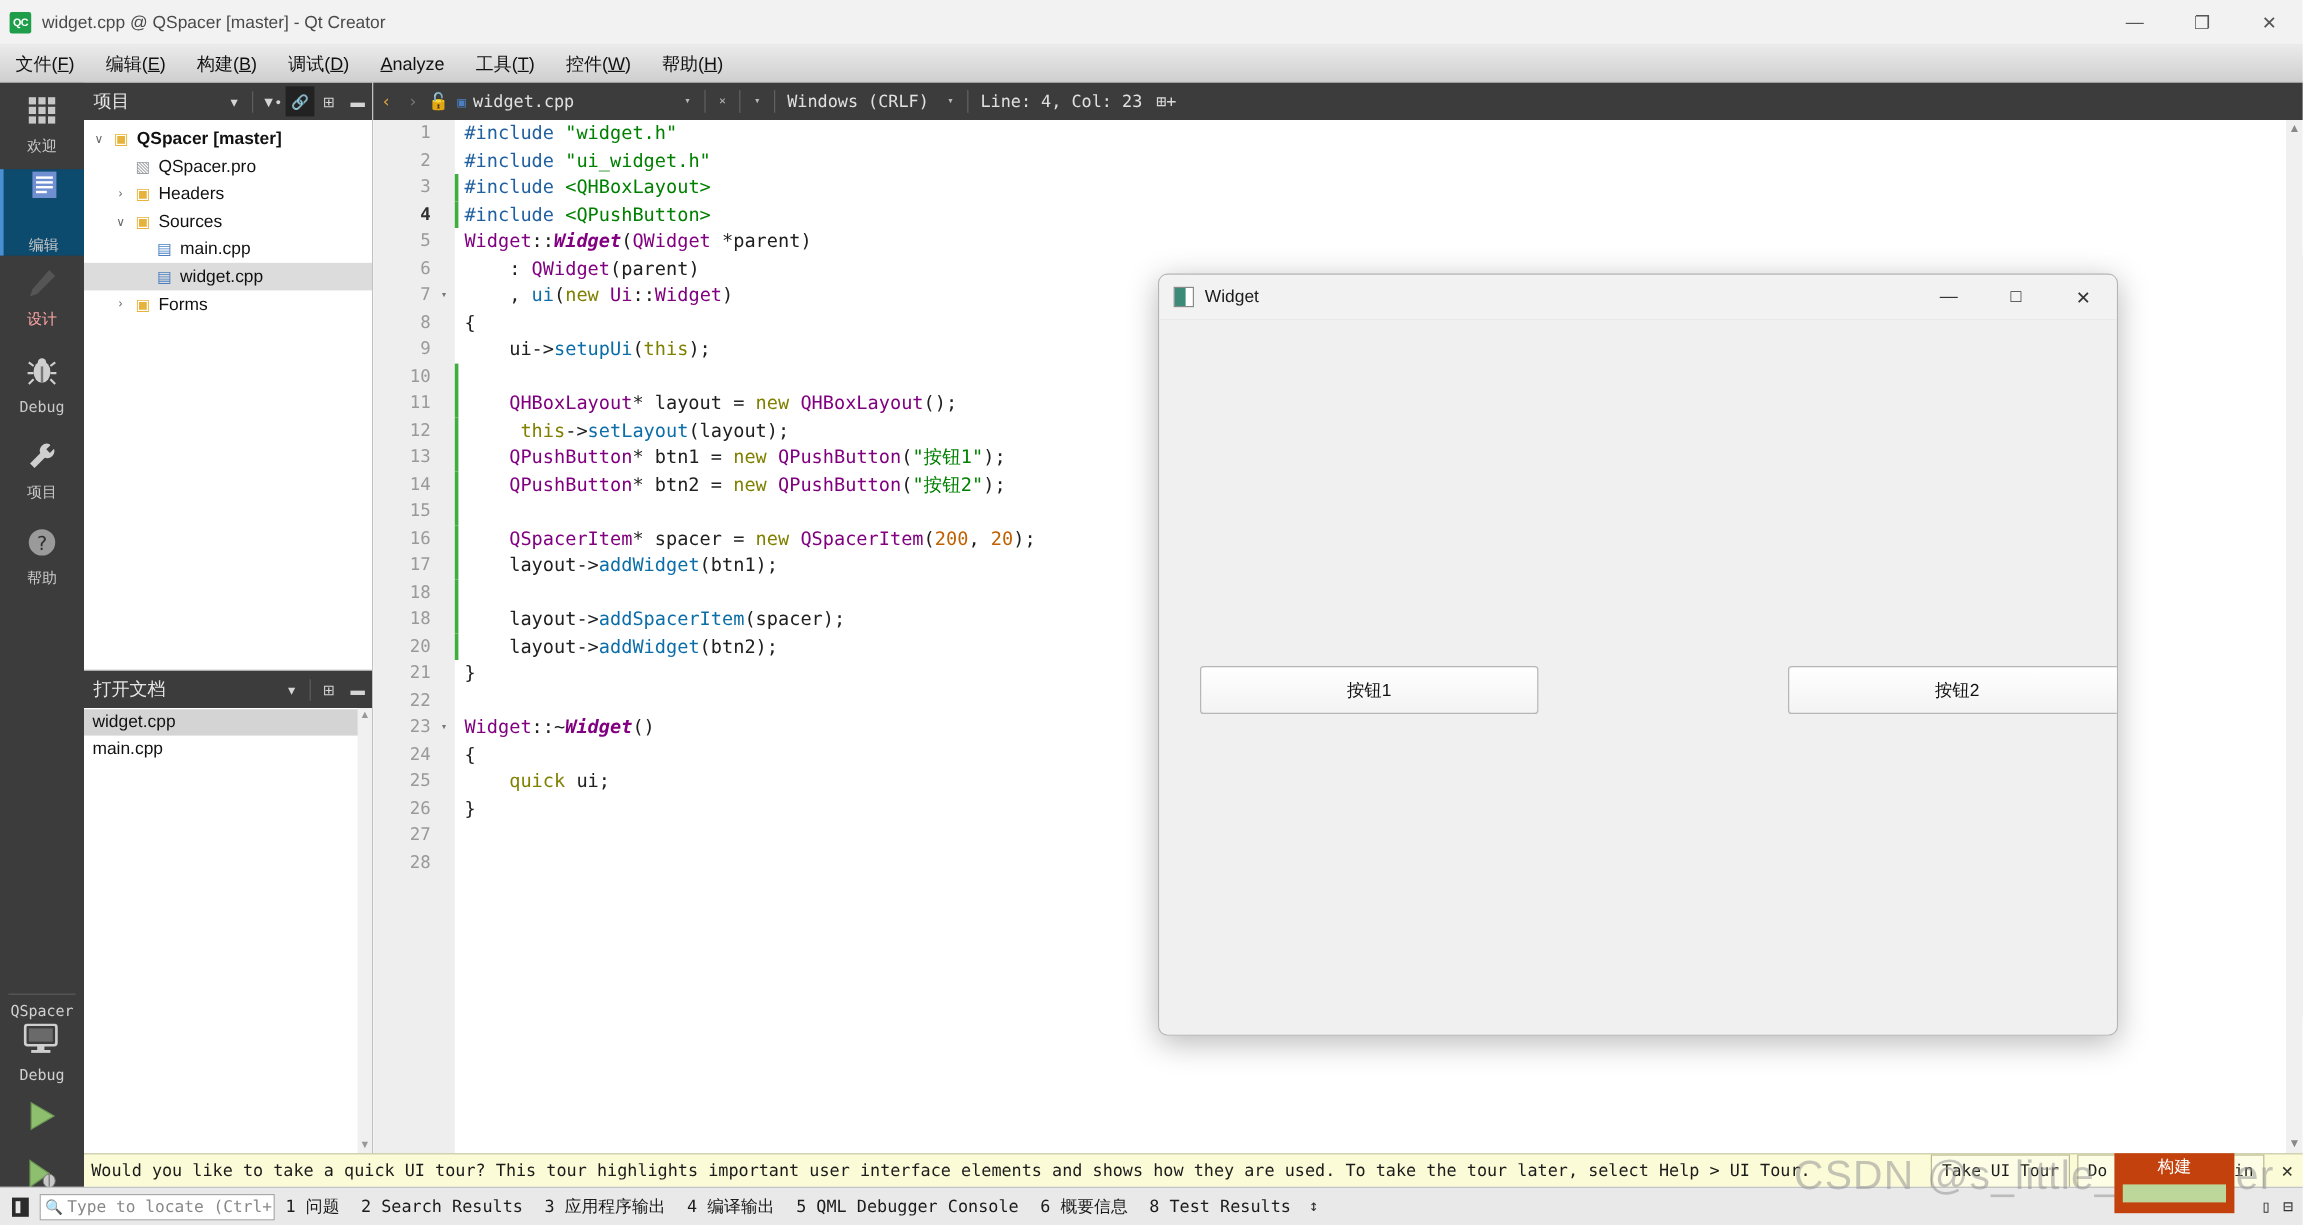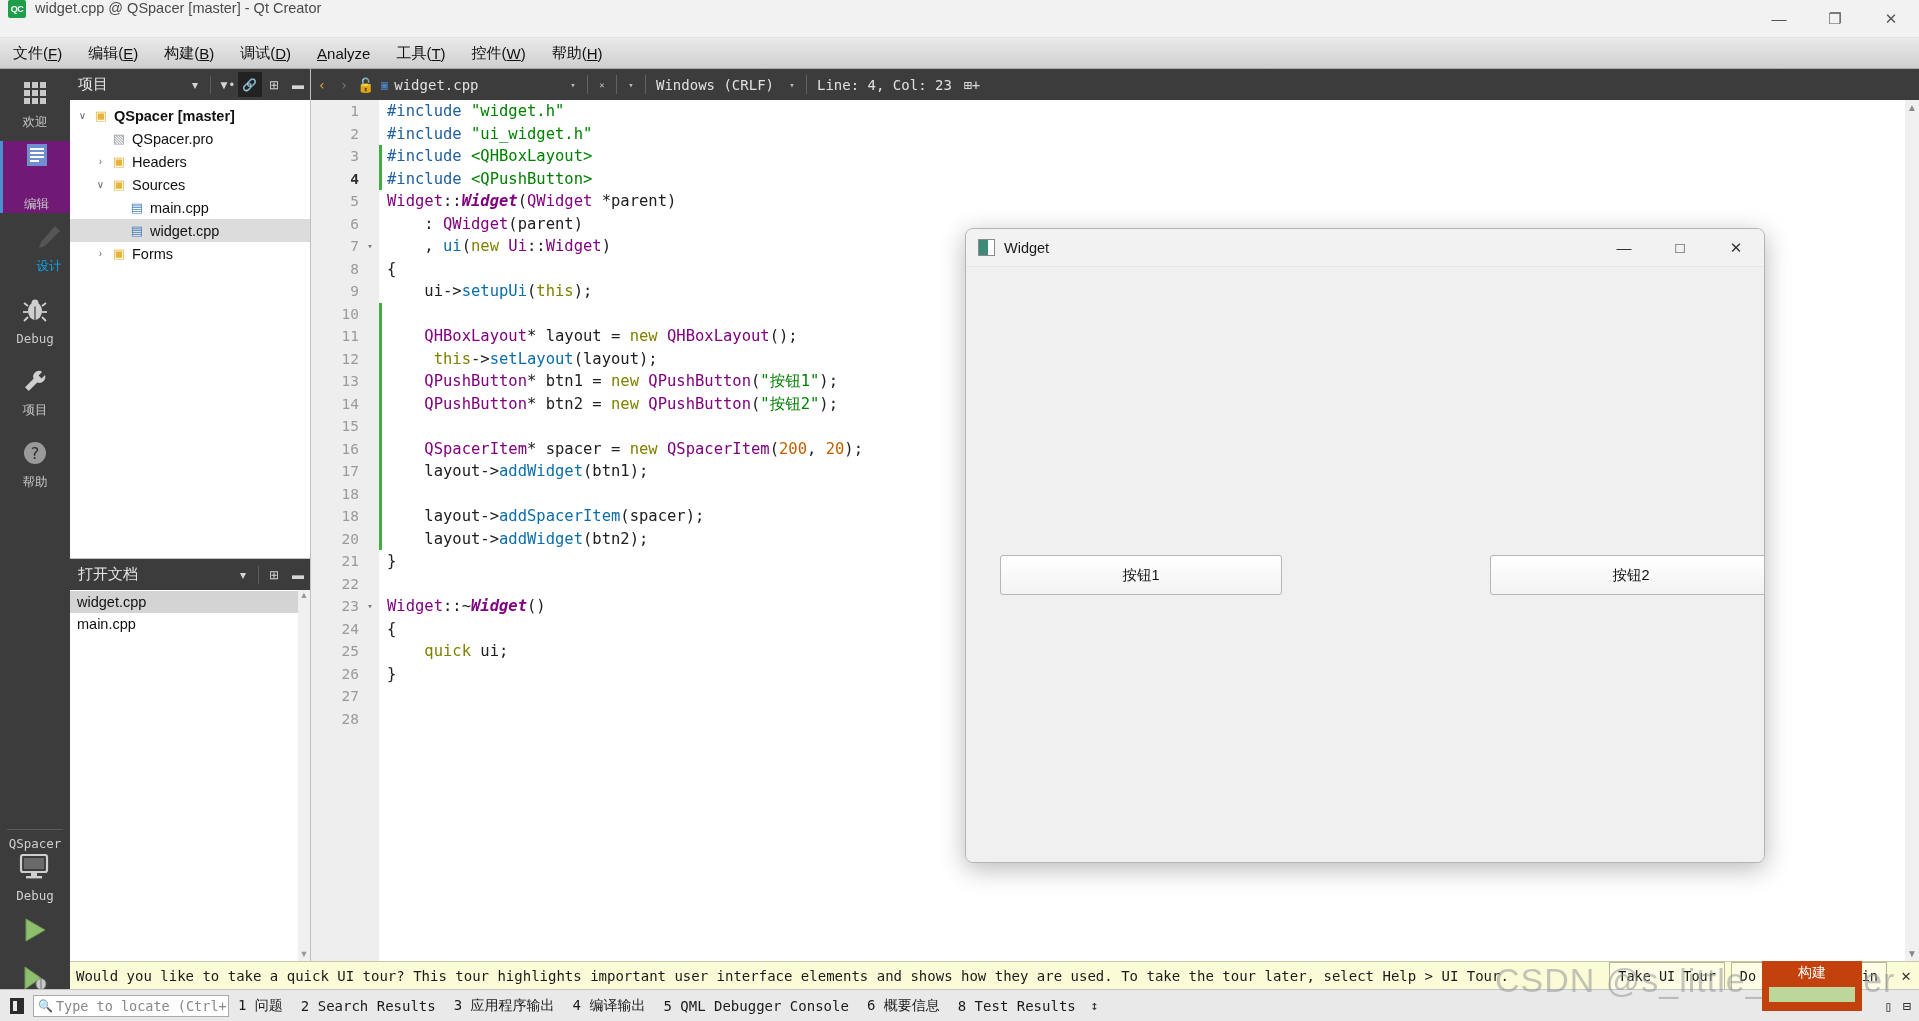--- a/index.html
+++ b/index.html
@@ -12,21 +12,21 @@
   #app {
     position: relative;
     width: 1919px; height: 1021px;
     background: #ffffff;
   }
 
   
   .titlebar {
     position:absolute; left:0; top:0; width:1919px; height:38px;
     background:#f2f2f2;
-    display:flex; align-items:flex-start;
+    display:flex; align-items:center;
     border-bottom:1px solid #e3e3e3;
   }
   .tb-icon {
     width:18px; height:18px; margin-left:8px; margin-right:9px;
     background:#1e9e4a; border-radius:2px;
     color:#fff; font-size:9px; font-weight:bold;
     display:flex; align-items:center; justify-content:center;
     letter-spacing:-0.5px;
   }
   .tb-title { font-size:14.5px; color:#4a4a4a; }
@@ -53,22 +53,22 @@
     position:absolute; left:0; top:69px; width:70px; height:952px;
     background:#3c3c3c;
     display:flex; flex-direction:column; align-items:center;
   }
   .mode {
     width:70px; height:72px;
     display:flex; flex-direction:column; align-items:center; justify-content:center;
     color:#c8c8c8; font-size:12.5px; gap:4px;
     font-family:"DejaVu Sans Mono", monospace;
   }
-  .mode.active { background:#701a75; border-left:3px solid #4a8fd0;gap:24px; }
-  .mode.dim { color:#0ea5e9;margin-left:14px; }
+  .mode.active { background:#0c4a6e; border-left:3px solid #4a8fd0;gap:24px; }
+  .mode.dim { color:#fca5a5; }
   .mode .glyph { font-size:22px; line-height:22px; }
   .mode-sep { flex:1; }
   .runstrip { width:70px; display:flex; flex-direction:column; align-items:center; padding-bottom:18px;}
   .runstrip .kitlabel { color:#d0d0d0; font-size:12.5px; font-family:"DejaVu Sans Mono", monospace; margin-bottom:3px;}
   .runstrip .kiticon { font-size:24px; color:#cfcfcf; }
   .runstrip .deblabel { color:#d0d0d0; font-size:12.5px; font-family:"DejaVu Sans Mono", monospace; margin:2px 0 12px;}
   .playbtn { font-size:27px; color:#8dbf6e; line-height:40px; }
   .topline { width:56px; height:1px; background:#5a5a5a; margin:6px 0 6px; }
 
   

